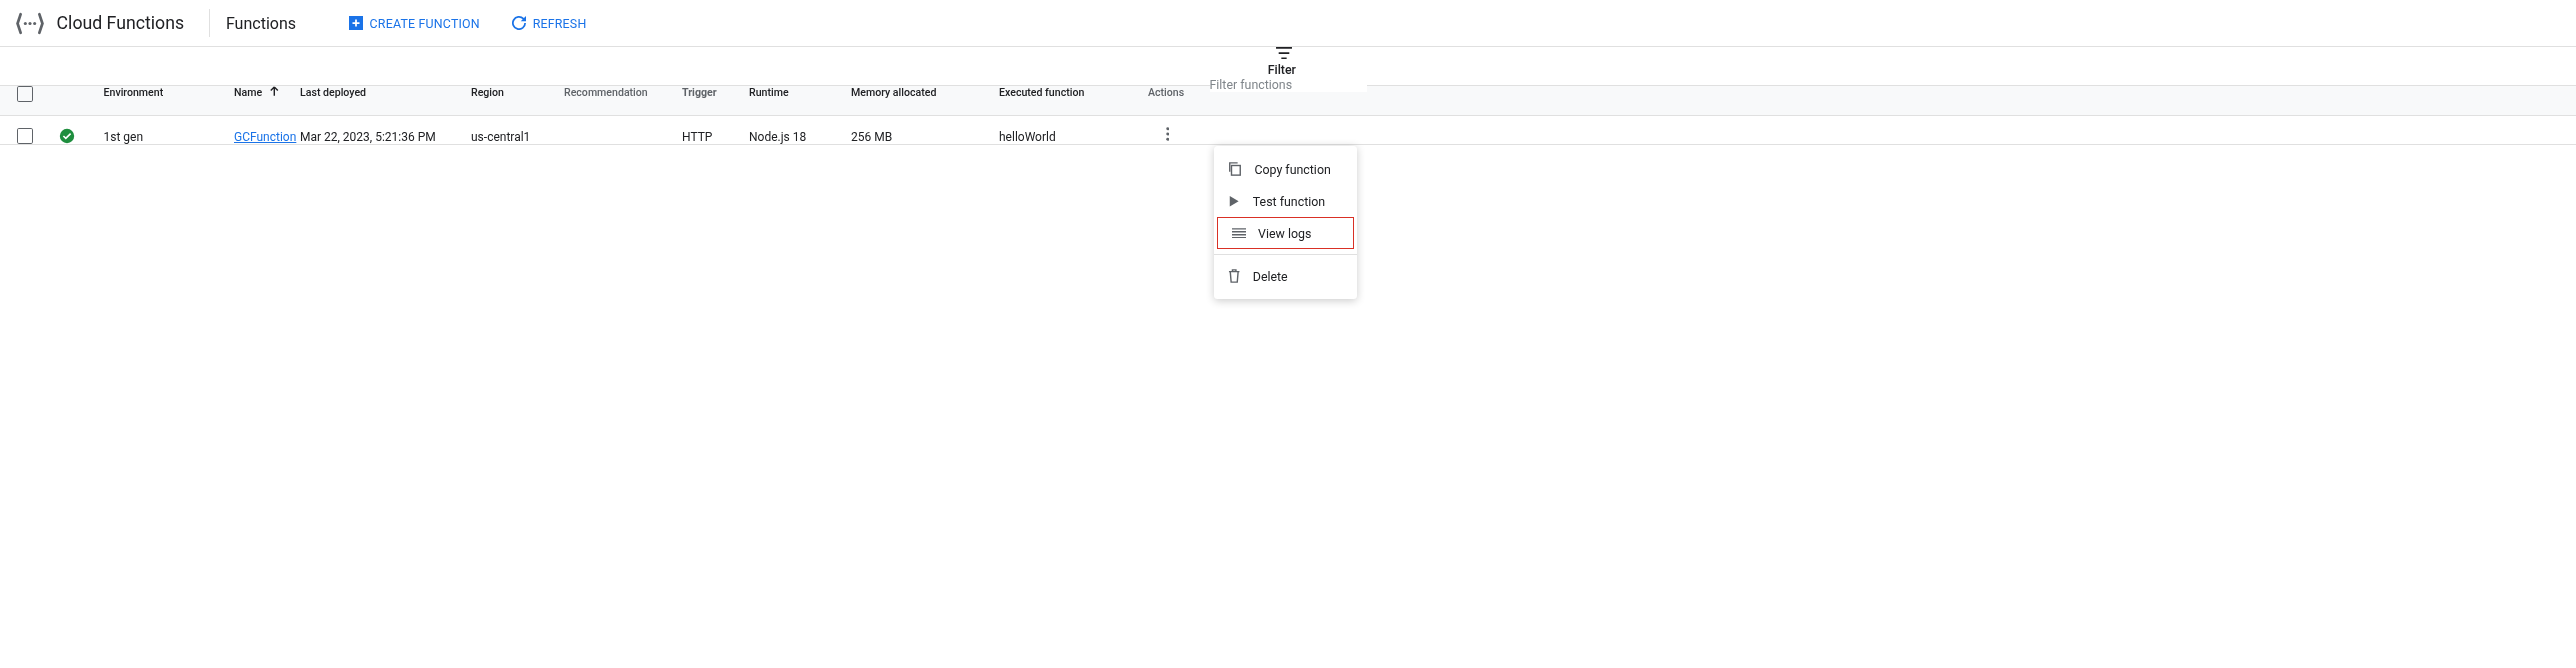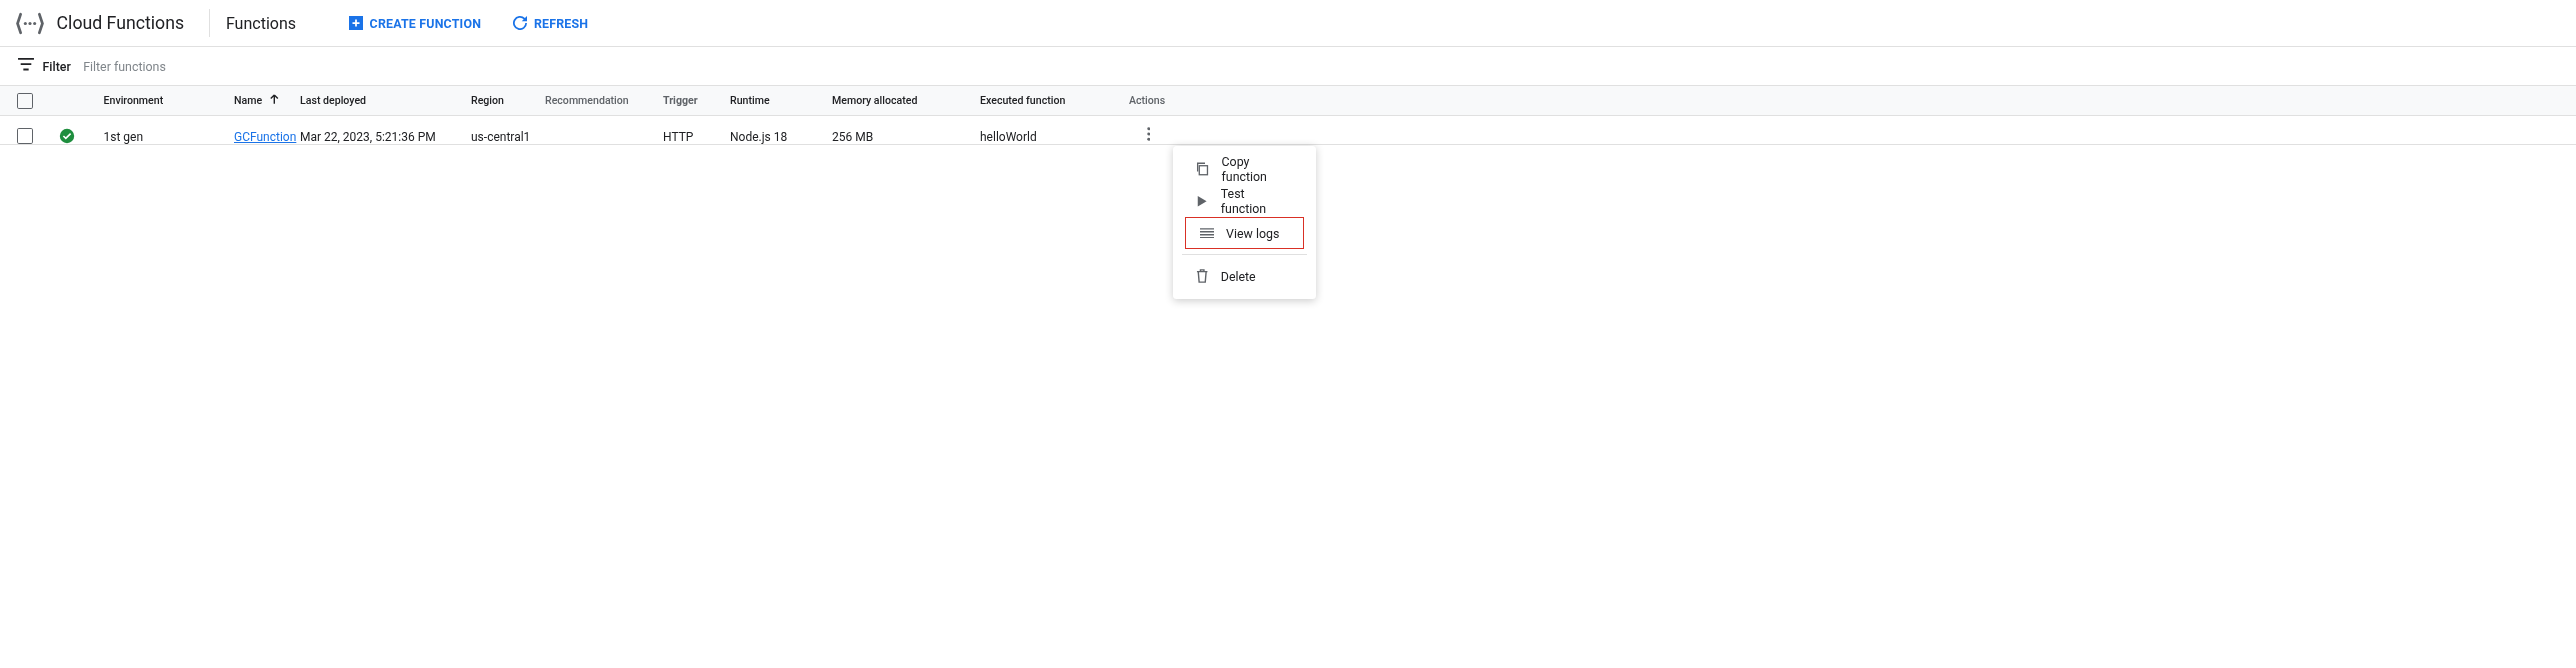--- a/index.html
+++ b/index.html
@@ -44,37 +44,38 @@
       font-size: 16px;
       font-weight: 400;
       color: #202124;
       margin-right: 42px;
     }
     .action-btn {
       display: inline-flex;
       align-items: center;
       color: #1a73e8;
       font-size: 12.4px;
-      font-weight: 700;
+      font-weight: 400;
       letter-spacing: 0.2px;
       padding: 7px 10.6px;
       cursor: pointer;
       border-radius: 3.5px;
       text-transform: uppercase;
       margin-right: 10.6px;
     }
     .action-btn svg {
       margin-right: 7px;
     }
     .filter-bar {
       display: flex;
       align-items: center;
       height: 39px;
       padding: 0 17.7px;
       border-bottom: 0.9px solid #e0e0e0;
+      flex-direction: column;
     }
     .filter-icon {
       margin-right: 8.8px;
     }
     .filter-label {
       font-size: 12.4px;
       font-weight: 500;
       margin-right: 12.4px;
     }
     .filter-input {
@@ -85,21 +86,21 @@
       flex: 1;
     }
     .filter-input::placeholder {
       color: #80868b;
     }
     .table {
       width: 100%;
     }
     .table-header {
       display: flex;
-      align-items: center;
+      align-items: flex-start;
       height: 30px;
       background: #f8f9fa;
       border-bottom: 0.9px solid #e0e0e0;
       font-size: 10.6px;
       font-weight: 500;
       color: #202124;
     }
     .table-row {
       display: flex;
       align-items: flex-end;
@@ -130,21 +131,21 @@
       display: flex;
       align-items: center;
     }
     .sort-arrow {
       margin-left: 7px;
     }
     .col-deployed {
       width: 171px;
     }
     .col-region {
-      width: 74px;
+      width: 93px;
     }
     .col-recommendation {
       width: 118px;
       color: #5f6368;
     }
     .col-trigger {
       width: 67px;
       color: #5f6368;
       font-weight: bold;
     }
@@ -192,26 +193,26 @@
       width: 21px;
       height: 21px;
       display: flex;
       align-items: center;
       justify-content: center;
       border-radius: 50%;
     }
     .menu {
       position: absolute;
       top: 146px;
-      left: 1173px;
+      left: 1214px;
       width: 143px;
       background: #fff;
       border-radius: 3.5px;
       box-shadow: 0 1.8px 8.8px rgba(0,0,0,0.2);
-      padding: 7px 9px;
+      padding: 7px 0;
       z-index: 100;
     }
     .menu-item {
       display: flex;
       align-items: center;
       height: 32px;
       padding: 0 14px;
       cursor: pointer;
       font-size: 12.4px;
     }

